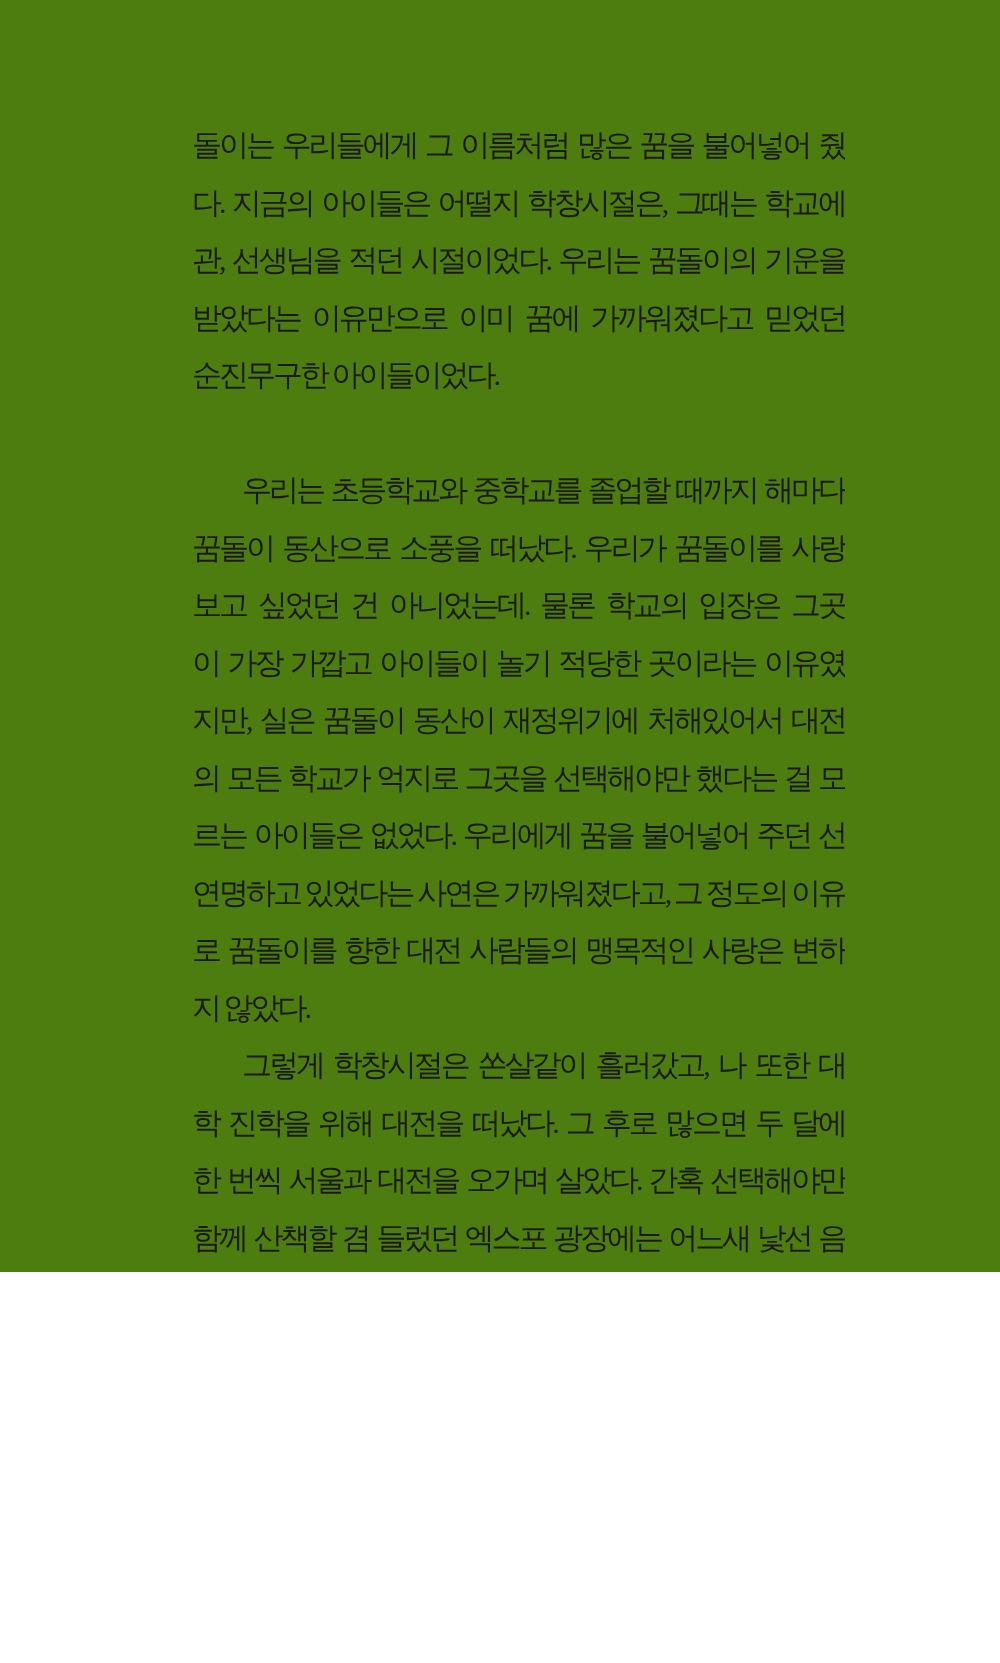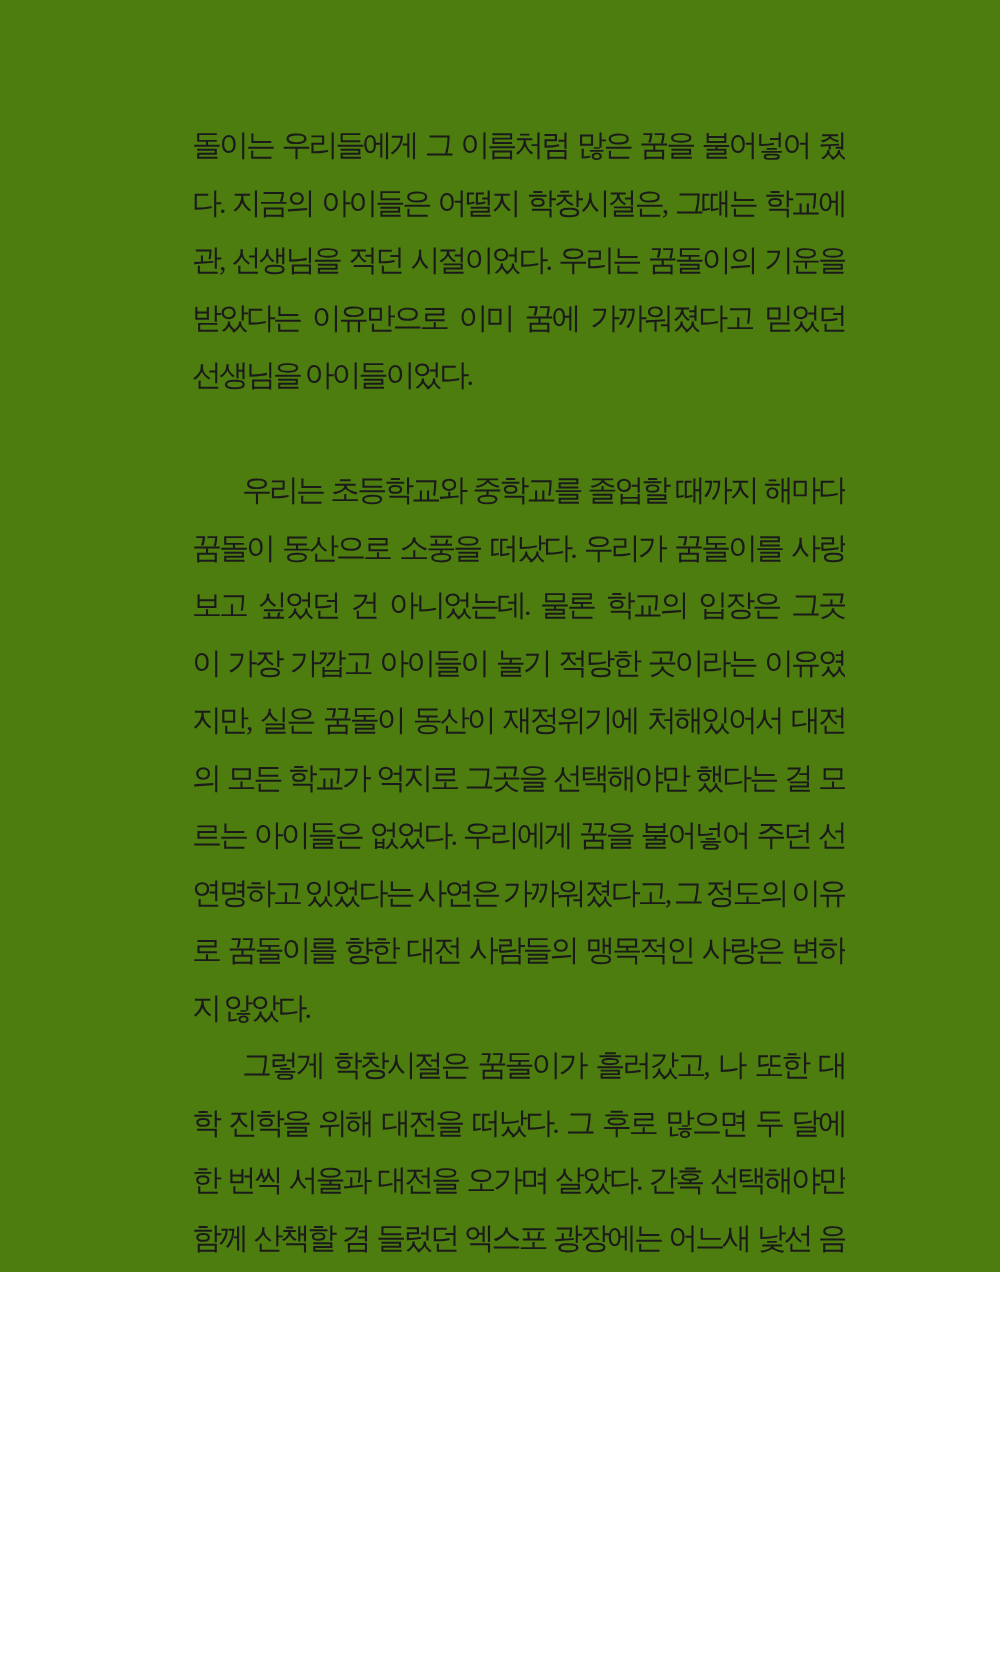--- a/index.html
+++ b/index.html
@@ -66,38 +66,38 @@
 
 <div class="book-page">
 
   <div class="text-block">
 
     <div class="para">
       <div class="line">돌이는 우리들에게 그 이름처럼 많은 꿈을 불어넣어 줬</div>
       <div class="line">다. 지금의 아이들은 어떨지 학창시절은, 그때는 학교에</div>
       <div class="line">관, 선생님을 적던 시절이었다. 우리는 꿈돌이의 기운을</div>
       <div class="line">받았다는 이유만으로 이미 꿈에 가까워졌다고 믿었던</div>
-      <div class="line flush">선생님을 아이들이었다.</div>
+      <div class="line flush">순진무구한 아이들이었다.</div>
     </div>
 
     <div class="para gap">
       <div class="line indent">우리는 초등학교와 중학교를 졸업할 때까지 해마다</div>
       <div class="line">꿈돌이 동산으로 소풍을 떠났다. 우리가 꿈돌이를 사랑</div>
       <div class="line">보고 싶었던 건 아니었는데. 물론 학교의 입장은 그곳</div>
       <div class="line">이 가장 가깝고 아이들이 놀기 적당한 곳이라는 이유였</div>
       <div class="line">지만, 실은 꿈돌이 동산이 재정위기에 처해있어서 대전</div>
       <div class="line">의 모든 학교가 억지로 그곳을 선택해야만 했다는 걸 모</div>
       <div class="line">르는 아이들은 없었다. 우리에게 꿈을 불어넣어 주던 선</div>
       <div class="line">연명하고 있었다는 사연은 가까워졌다고, 그 정도의 이유</div>
       <div class="line">로 꿈돌이를 향한 대전 사람들의 맹목적인 사랑은 변하</div>
       <div class="line flush">지 않았다.</div>
     </div>
 
     <div class="para">
-      <div class="line indent">그렇게 학창시절은 꿈돌이가 흘러갔고, 나 또한 대</div>
+      <div class="line indent">그렇게 학창시절은 쏜살같이 흘러갔고, 나 또한 대</div>
       <div class="line">학 진학을 위해 대전을 떠났다. 그 후로 많으면 두 달에</div>
       <div class="line">한 번씩 서울과 대전을 오가며 살았다. 간혹 선택해야만</div>
       <div class="line">함께 산책할 겸 들렀던 엑스포 광장에는 어느새 낯선 음</div>
     </div>
 
   </div>
 
   <div class="page-number">19</div>
 
 </div>

